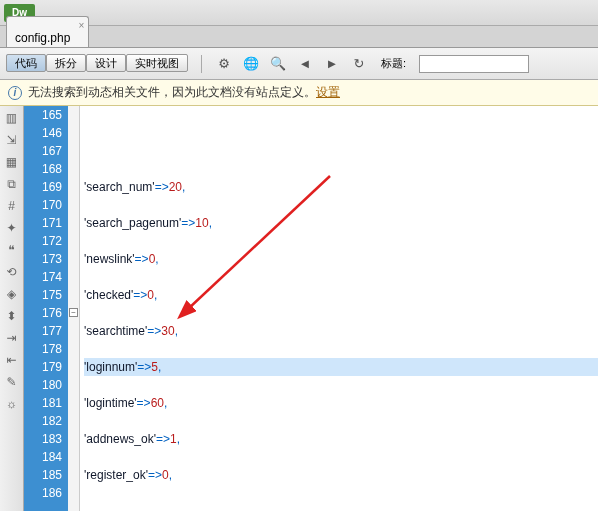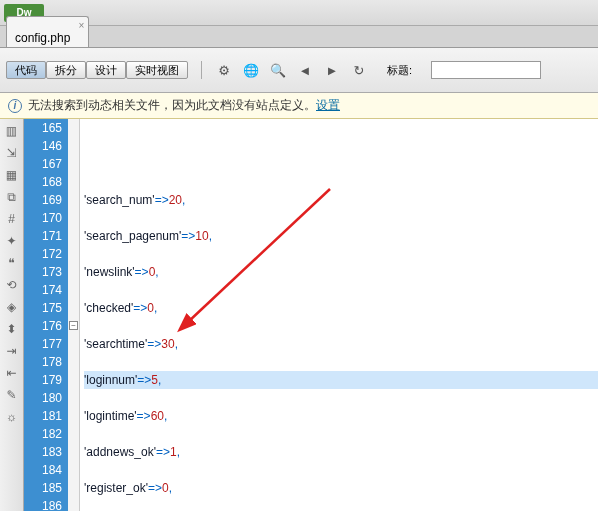--- a/index.html
+++ b/index.html
@@ -1,32 +1,32 @@
 <!DOCTYPE html>
 <html><head>
 <meta charset="utf-8">
 <style>
 *{margin:0;padding:0;box-sizing:border-box;font-family:"Microsoft YaHei",Arial,sans-serif;font-size:12px}
 body{background:#f0f0f0;width:598px;height:511px;overflow:hidden;position:relative}
 .menubar{background:linear-gradient(#e8e8e8,#d8d8d8);height:26px;display:flex;align-items:center;padding:0 4px;border-bottom:1px solid #aaa}
-.logo{width:40px;height:18px;background:#4a8e3a;color:#fff;font-weight:bold;font-size:10px;display:flex;align-items:center;justify-content:center;margin-right:8px;border-radius:2px}
+.logo{width:31px;height:18px;background:#4a8e3a;color:#fff;font-weight:bold;font-size:10px;display:flex;align-items:center;justify-content:center;margin-right:8px;border-radius:2px}
 .menu-item{padding:2px 6px;cursor:pointer}
 .tabbar{background:#d4d4d4;height:22px;display:flex;align-items:flex-end;padding-left:6px;border-bottom:1px solid #999}
 .file-tab{background:#f5f5f5;border:1px solid #999;border-bottom:none;padding:14px 18px 2px 8px;font-size:11px;border-radius:3px 3px 0 0;position:relative}
 .file-tab .close-x{position:absolute;right:4px;top:3px;font-size:10px;color:#888}
-.toolbar{background:linear-gradient(#f4f4f4,#e4e4e4);height:45px;display:flex;align-items:center;padding:0 6px;border-bottom:1px solid #aaa;gap:9px}
+.toolbar{background:linear-gradient(#f4f4f4,#e4e4e4);height:32px;display:flex;align-items:center;padding:0 6px;border-bottom:1px solid #aaa;gap:9px}
 .tbtn{background:linear-gradient(#fff,#e0e0e0);border:1px solid #999;padding:2px 8px;font-size:11px;border-radius:2px;cursor:pointer}
 .tbtn.active{background:linear-gradient(#d0e0f0,#b0c8e0)}
 .tsep{width:1px;height:18px;background:#aaa;margin:0 4px}
 .ticon{width:18px;height:18px;border:1px solid transparent;display:flex;align-items:center;justify-content:center;color:#555;cursor:pointer;font-size:13px}
-.tlabel{font-size:11px;margin:0 10px}
+.tlabel{font-size:11px;margin:0 4px}
 .tinput{border:1px solid #999;height:18px;width:110px;padding:0 4px;font-size:11px}
 .infobar{background:#fffce8;border-bottom:1px solid #d4c888;padding:4px 8px;display:flex;align-items:center;font-size:11px;color:#333}
 .info-icon{width:14px;height:14px;border-radius:50%;border:1px solid #4477aa;color:#4477aa;display:flex;align-items:center;justify-content:center;font-size:10px;font-style:italic;font-weight:bold;margin-right:6px}
-.info-link{color:#0369a1;text-decoration:underline;cursor:pointer}
+.info-link{color:#a16207;text-decoration:underline;cursor:pointer}
 .editor-wrap{display:flex;height:calc(100% - 98px);background:#fff}
 .vtoolbar{width:24px;background:linear-gradient(90deg,#f0f0f0,#e0e0e0);border-right:1px solid #aaa;display:flex;flex-direction:column;align-items:center;padding-top:4px;gap:6px}
 .vicon{width:16px;height:16px;color:#666;display:flex;align-items:center;justify-content:center;font-size:12px;cursor:pointer}
 .gutter{width:44px;background:#3d8fd1;color:#fff;font-family:Consolas,monospace;font-size:11px;text-align:right;padding-right:6px;line-height:18px;user-select:none;position:relative}
 .fold-col{width:12px;background:#f4f4f4;border-right:1px solid #ccc;position:relative}
 .fold-mark{position:absolute;left:1px;width:9px;height:9px;border:1px solid #888;background:#fff;font-size:8px;line-height:7px;text-align:center;color:#555}
 .code{flex:1;font-family:Consolas,"Courier New",monospace;font-size:12px;line-height:18px;padding-left:4px;white-space:pre;position:relative;overflow:hidden}
 .ln{height:18px}
 .hl-line{background:#cfe6fb}
 .str{color:#0f172a}

